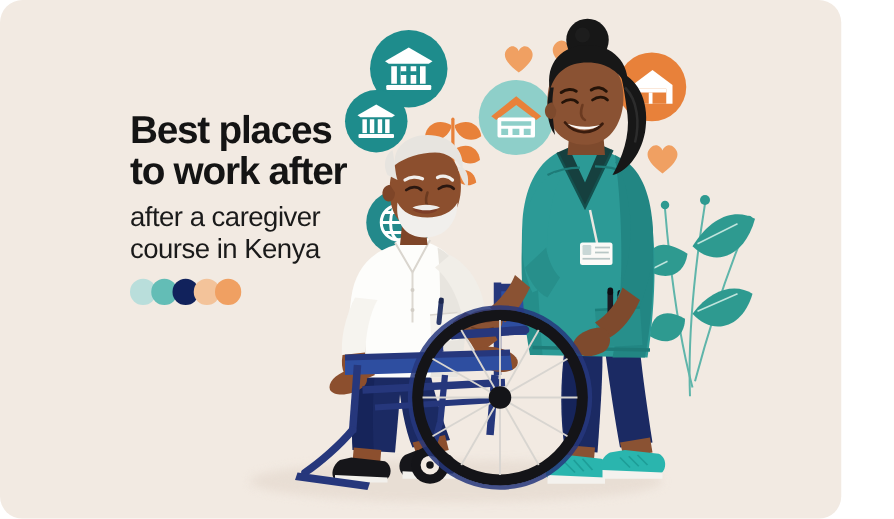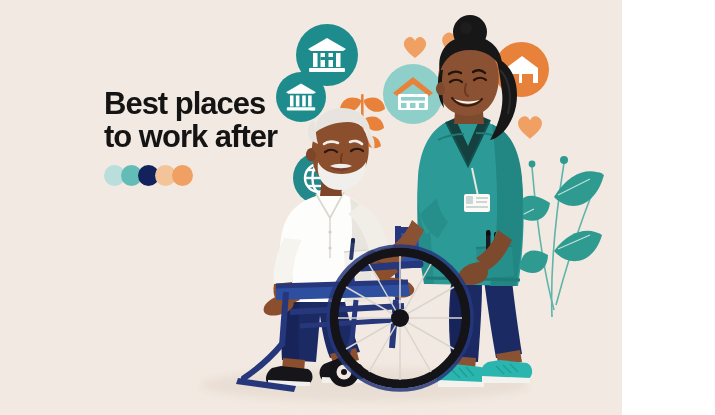--- a/index.html
+++ b/index.html
@@ -1,23 +1,24 @@
 <!DOCTYPE html>
 <html><head>
 <meta charset="utf-8">
 <style>
   html,body{margin:0;padding:0;background:#ffffff;}
   body{font-family:"Liberation Sans", sans-serif;}
 
   #poster{
     position:relative;
-    width:622px;height:415px;
+    width:673px;height:415px;
     background:#F2EAE2;
     overflow:hidden;
     box-sizing:border-box;
+    border-radius:18px;
   }
 
   
   .bg-layer{position:absolute;inset:0;pointer-events:none;}
 
   .floor-shadow{
     position:absolute;
     left:200px;top:368px;
     width:330px;height:34px;
     border-radius:50%;
@@ -440,20 +441,22 @@
         <line x1="400" y1="318" x2="346" y2="287"></line>
         <line x1="400" y1="318" x2="369" y2="264"></line>
       </g>
       <circle cx="400" cy="318" r="9" fill="#141418"></circle>
     </g>
   </svg>
 
   <div id="text-block">
     <h1 id="headline">Best places
 to work after</h1>
+    <p id="subhead">after a caregiver
+course in Kenya</p>
     <div id="dot-row">
       <span class="dot" style="background:#B9DEDB"></span>
       <span class="dot" style="background:#63BDB6"></span>
       <span class="dot" style="background:#11225C"></span>
       <span class="dot" style="background:#F3C39A"></span>
       <span class="dot" style="background:#F0A062"></span>
     </div>
   </div>
 
 </div>

